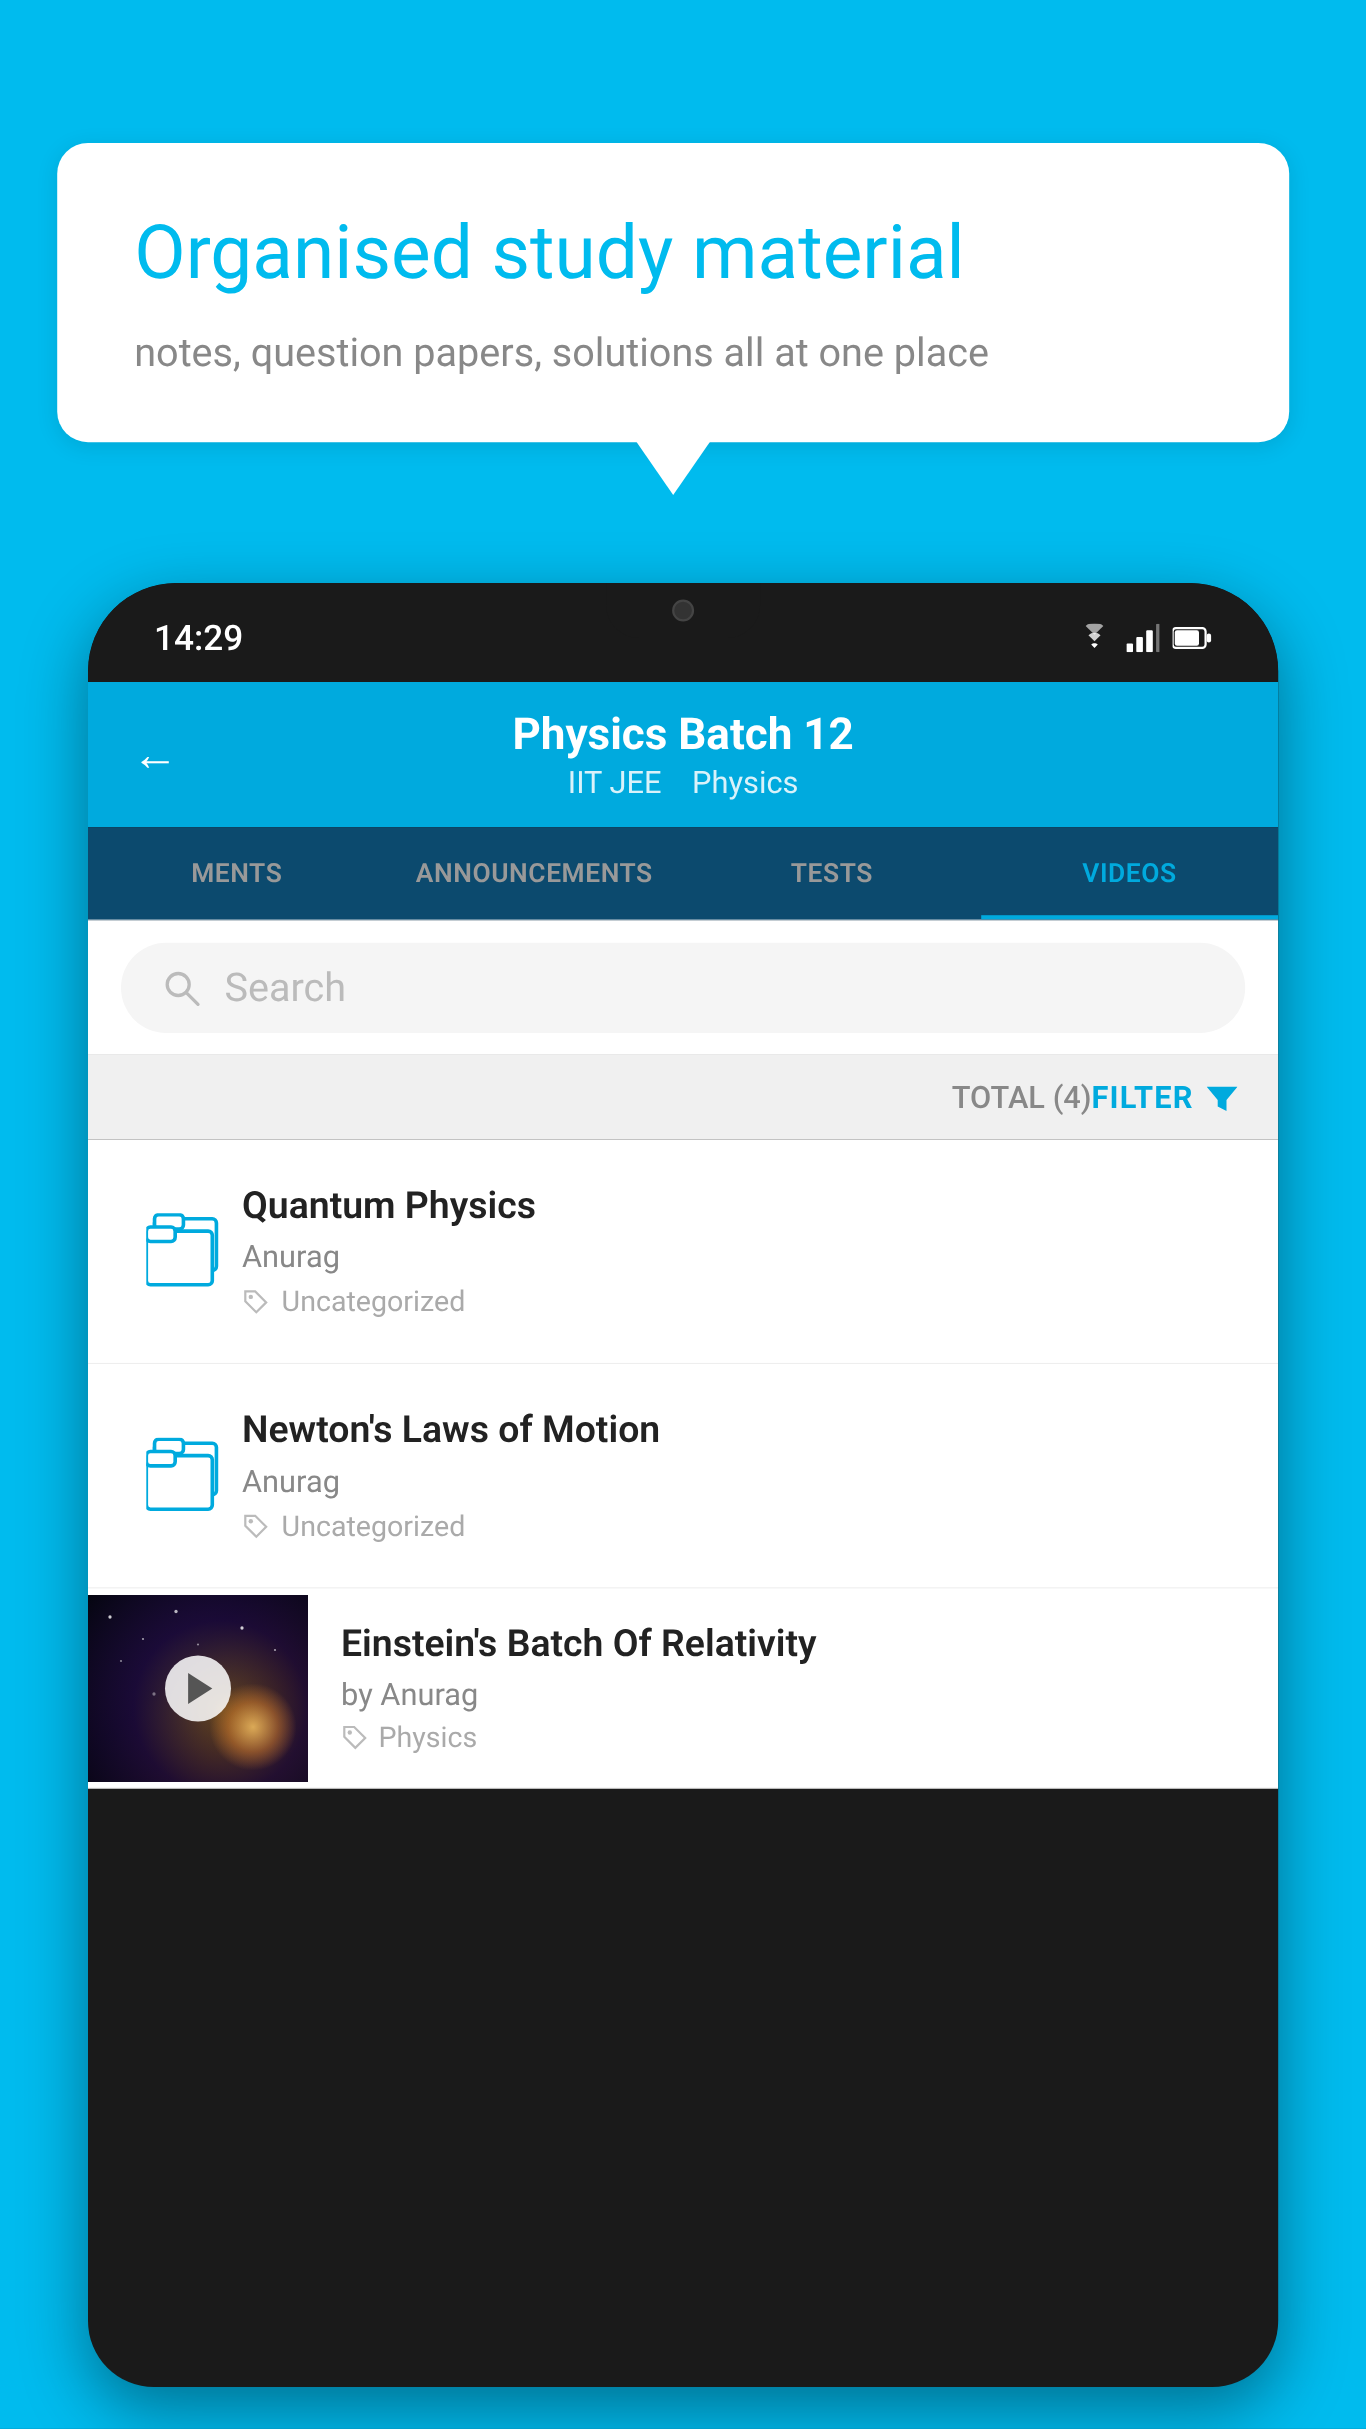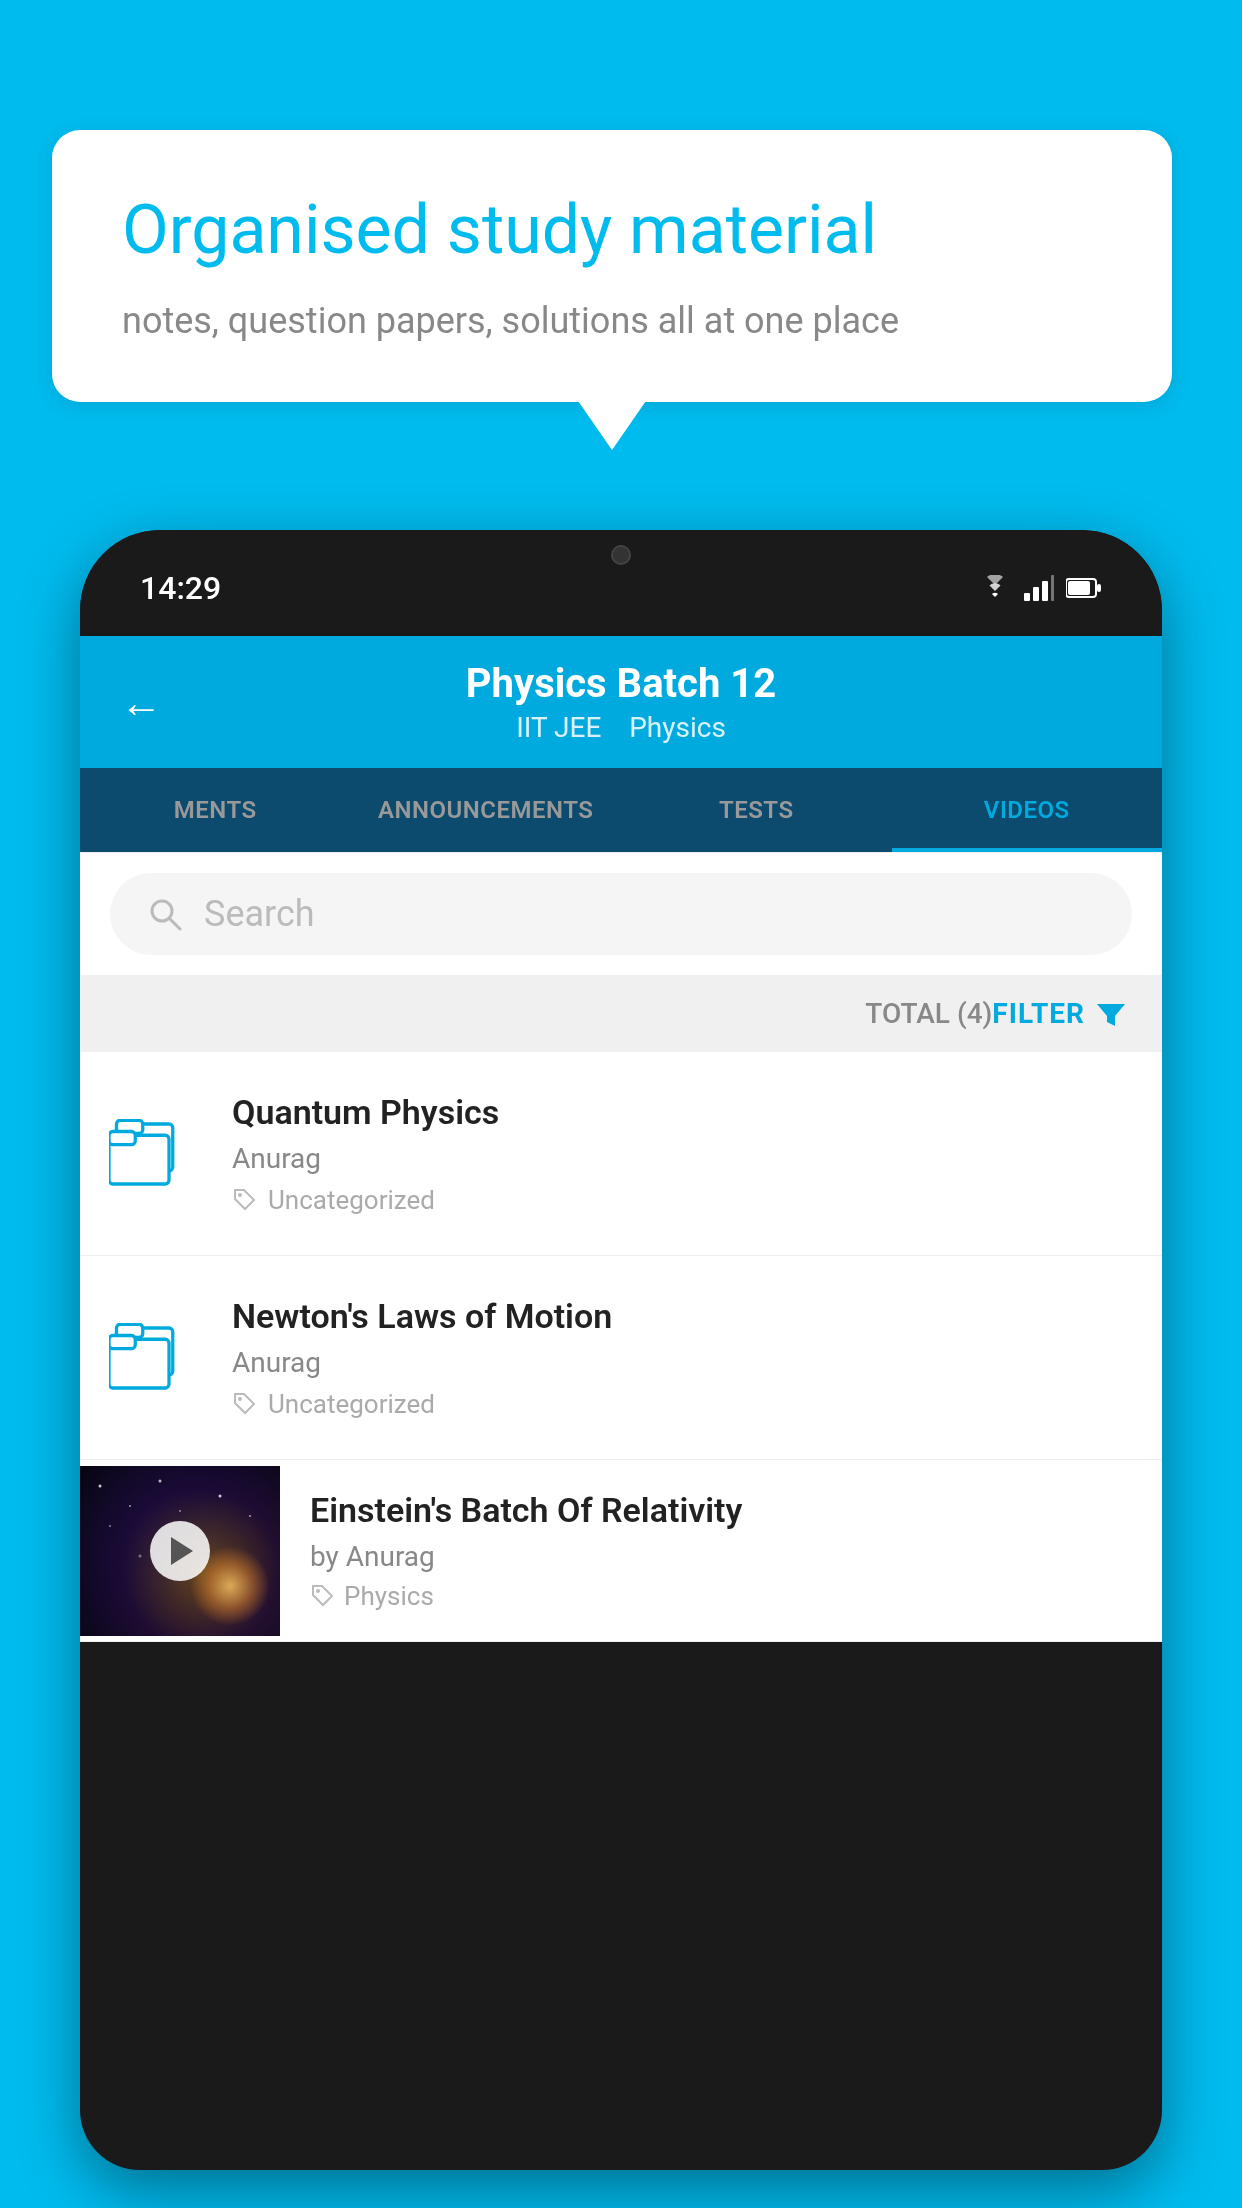--- a/index.html
+++ b/index.html
@@ -72,21 +72,21 @@
       position: relative;
       overflow: hidden;
       width: 100%;
       height: 1640px;
       box-shadow: 0 20px 60px rgba(0,0,0,0.4);
     }
 
     
     .phone-top-bar {
       background: #1a1a1a;
-      height: 106px;
+      height: 90px;
       display: flex;
       align-items: center;
       justify-content: space-between;
       padding: 20px 60px 10px;
       position: relative;
       border-radius: 80px 80px 0 0;
     }
 
     .phone-time {
       color: white;
@@ -234,23 +234,22 @@
 
     
     .content-list {
       background: white;
       overflow: hidden;
     }
 
     .list-item {
       display: flex;
       align-items: center;
-      padding: 40px 16px;
+      padding: 40px 40px;
       border-bottom: 1px solid #eee;
-      gap: 36px;
     }
 
     .item-icon-wrapper {
       width: 100px;
       flex-shrink: 0;
       display: flex;
       align-items: center;
       justify-content: center;
     }
 

